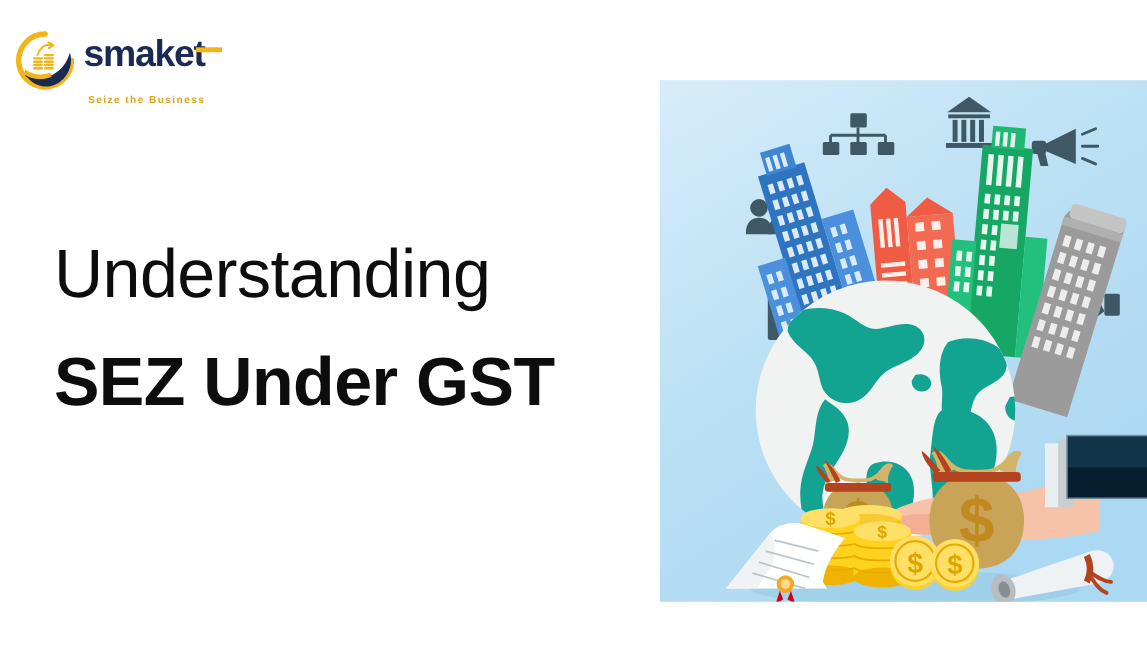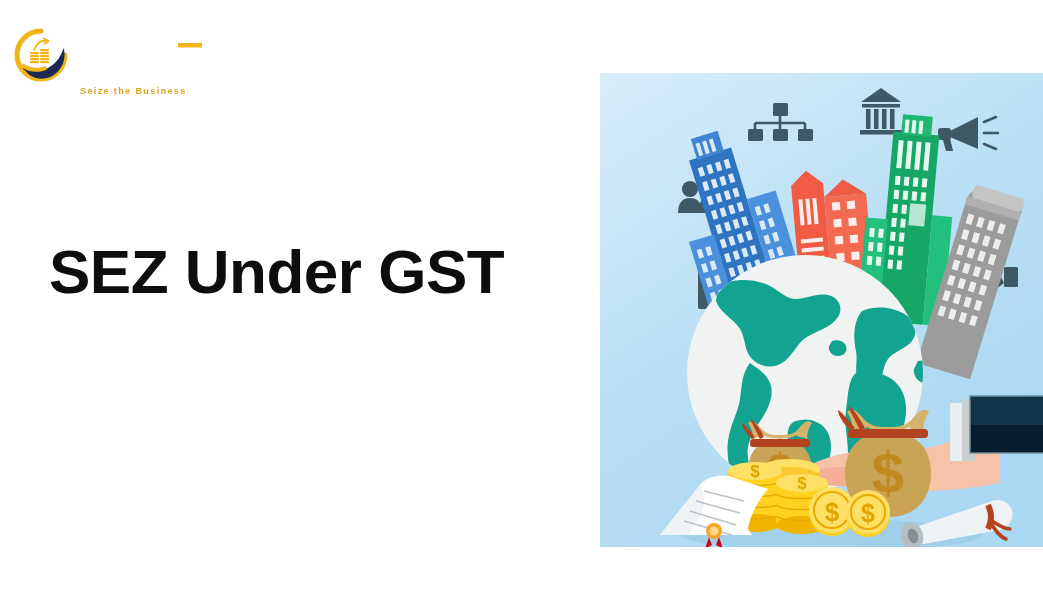--- a/index.html
+++ b/index.html
@@ -122,28 +122,30 @@
     <rect x="26" y="24" width="9" height="2.2" rx="1" fill="#f2b417"></rect>
     <rect x="26" y="27" width="9" height="2.2" rx="1" fill="#f2b417"></rect>
     <rect x="26" y="30" width="9" height="2.2" rx="1" fill="#f2b417"></rect>
     <rect x="26" y="33" width="9" height="2.2" rx="1" fill="#f2b417"></rect>
 
     <path d="M20 22 C23 14 28 12 33 13" fill="none" stroke="#f2b417" stroke-width="1.8" stroke-linecap="round"></path>
     <path d="M30 10.5 L34.5 13 L30.5 15.8" fill="none" stroke="#f2b417" stroke-width="1.8" stroke-linecap="round" stroke-linejoin="round"></path>
   </svg>
 
   <div id="logo-wordmark">
+    <span class="logo-word-text">smaket</span>
     <svg style="position:absolute;left:102px;top:6px;" width="24" height="14" viewBox="0 0 24 14" xmlns="http://www.w3.org/2000/svg">
       <rect x="0" y="5" width="24" height="4.5" fill="#f2b417"></rect>
     </svg>
     <span class="logo-tagline-text">Seize the Business</span>
   </div>
 </div>
 
 <div id="title-block">
+  <div id="title-line-1">Understanding</div>
   <div id="title-line-2">SEZ Under GST</div>
 </div>
 
 <div id="illustration-panel">
   <svg id="illustration-svg" viewBox="0 0 443 474" xmlns="http://www.w3.org/2000/svg">
     <defs>
       <linearGradient id="bgGrad" x1="0" y1="0" x2="0.6" y2="1">
         <stop offset="0%" stop-color="#d7edfb"></stop>
         <stop offset="50%" stop-color="#bbe0f4"></stop>
         <stop offset="100%" stop-color="#abd8f2"></stop>

